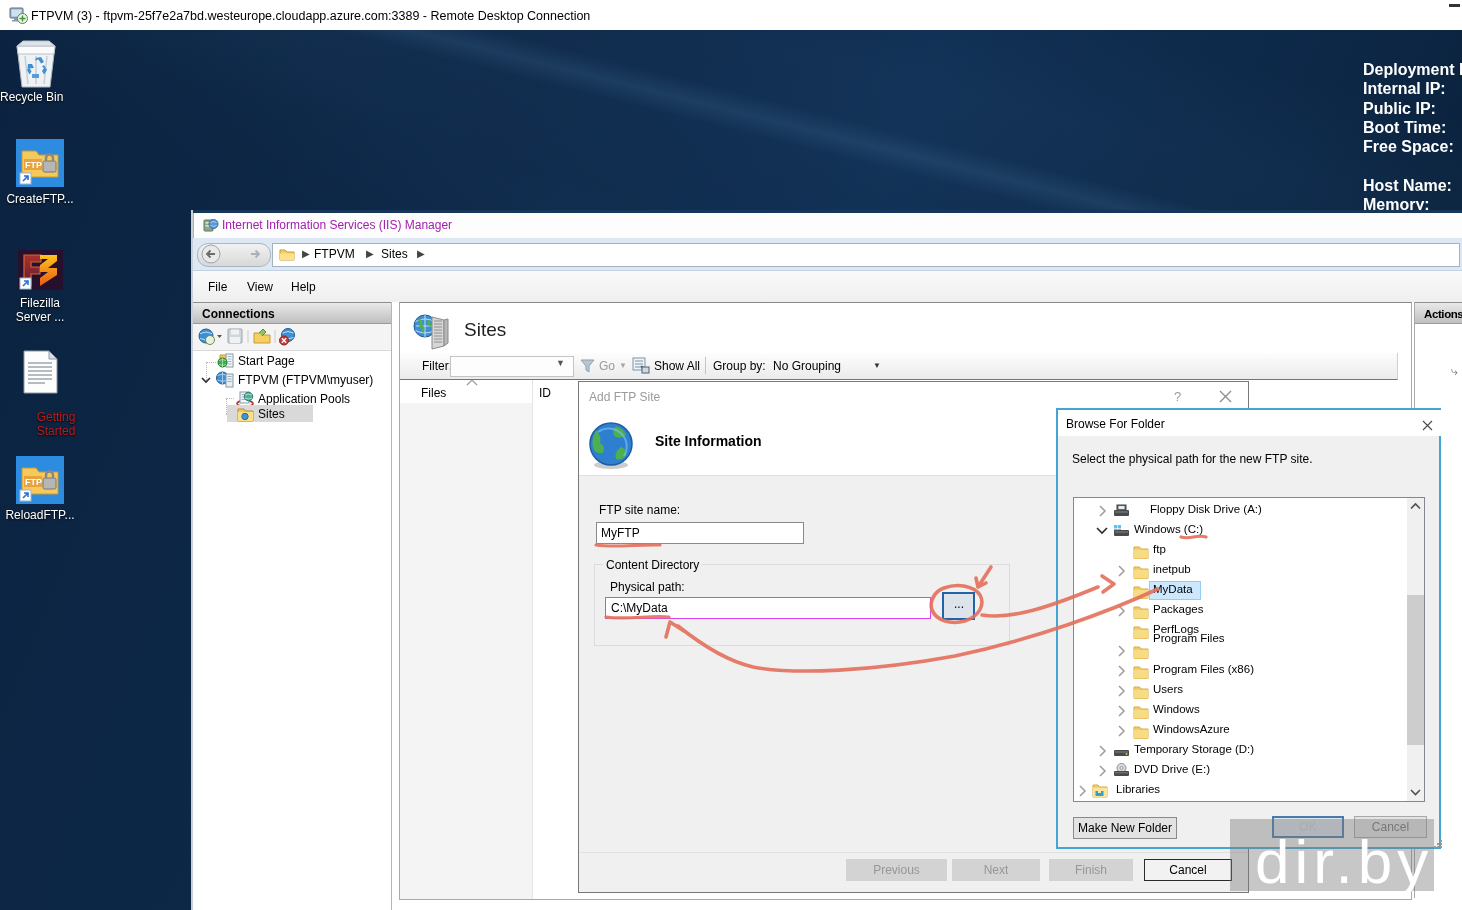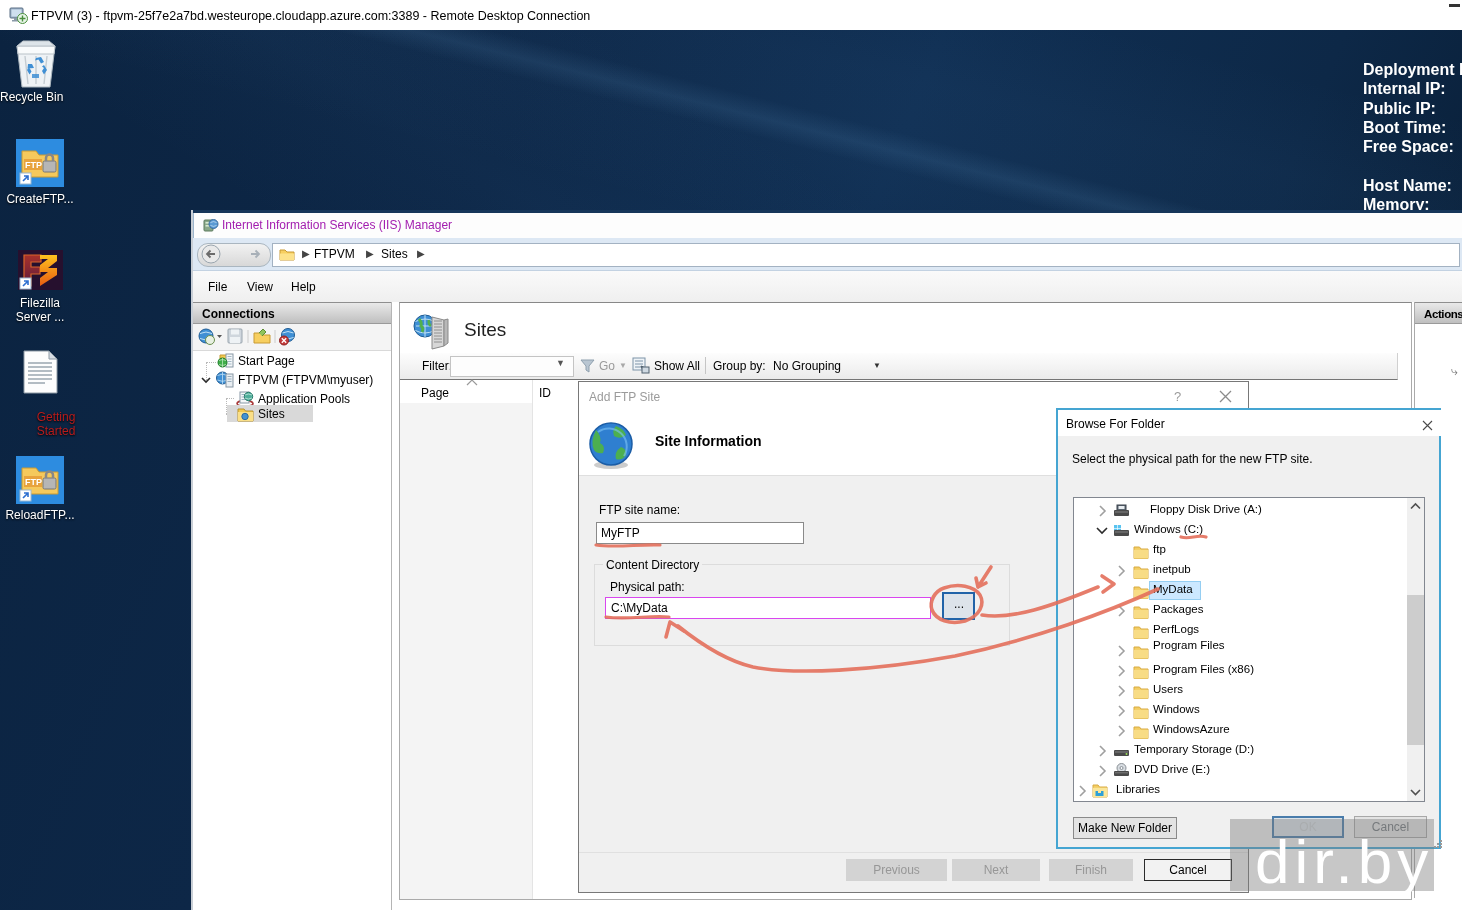--- a/index.html
+++ b/index.html
@@ -246,21 +246,21 @@
       </svg>
       <div class="ab nw" style="left:254px;top:6px;">Show All</div>
       <div class="ab" style="left:305px;top:4px;width:1px;height:17px;background:#c5c5c5;"></div>
       <div class="ab nw" style="left:313px;top:6px;">Group by:</div>
       <div class="ab nw" style="left:373px;top:6px;">No Grouping</div>
       <div class="ab nw" style="left:473px;top:8px;color:#333;font-size:8px;">▼</div>
     </div>
 
     <div class="ab" style="left:0;top:100px;width:132px;height:496px;background:#f4f4f4;"></div>
     <div class="ab" style="left:132px;top:77px;width:1px;height:519px;background:#e4e4e4;"></div>
-    <div class="ab nw" style="left:21px;top:83px;">Page</div>
+    <div class="ab nw" style="left:21px;top:83px;">Files</div>
     <svg class="ab" style="left:66px;top:76px" width="12" height="7" viewBox="0 0 12 7">
         <path d="M1 6 L6 1 L11 6" stroke="#9a9a9a" stroke-width="1.2" fill="none"></path>
       </svg>
     <div class="ab nw" style="left:139px;top:83px;">ID</div>
 
   </div>
 
   <div class="ab" style="left:1221px;top:92px;width:48px;height:596px;background:#fff;border-left:1px solid #aaa;">
     <div class="ab" style="left:0;top:0;width:48px;height:22px;background:linear-gradient(#e9e9e9,#bfbfbf);border-top:1px solid #8f8f8f;border-bottom:1px solid #9a9a9a;box-sizing:border-box;">
       <div class="ab nw" style="left:9px;top:5px;font-weight:bold;font-size:11.5px;letter-spacing:-0.4px;">Actions</div>
@@ -412,21 +412,21 @@
     <svg class="ab" style="left:59px;top:124.5px" width="16" height="16" viewBox="0 0 16 16">
           <use href="#fold"></use>
         </svg>
     <div class="ab nw" style="left:79px;top:124.5px;">PerfLogs</div>
     <svg class="ab" style="left:42px;top:146.5px" width="12" height="12" viewBox="0 0 8 12">
           <use href="#chev"></use>
         </svg>
     <svg class="ab" style="left:59px;top:144.5px" width="16" height="16" viewBox="0 0 16 16">
           <use href="#fold"></use>
         </svg>
-    <div class="ab nw" style="left:79px;top:141px;">Program Files</div>
+    <div class="ab nw" style="left:79px;top:134px;">Program Files</div>
     <svg class="ab" style="left:42px;top:166.5px" width="12" height="12" viewBox="0 0 8 12">
           <use href="#chev"></use>
         </svg>
     <svg class="ab" style="left:59px;top:164.5px" width="16" height="16" viewBox="0 0 16 16">
           <use href="#fold"></use>
         </svg>
     <div class="ab nw" style="left:79px;top:164.5px;">Program Files (x86)</div>
     <svg class="ab" style="left:42px;top:186.5px" width="12" height="12" viewBox="0 0 8 12">
           <use href="#chev"></use>
         </svg>

